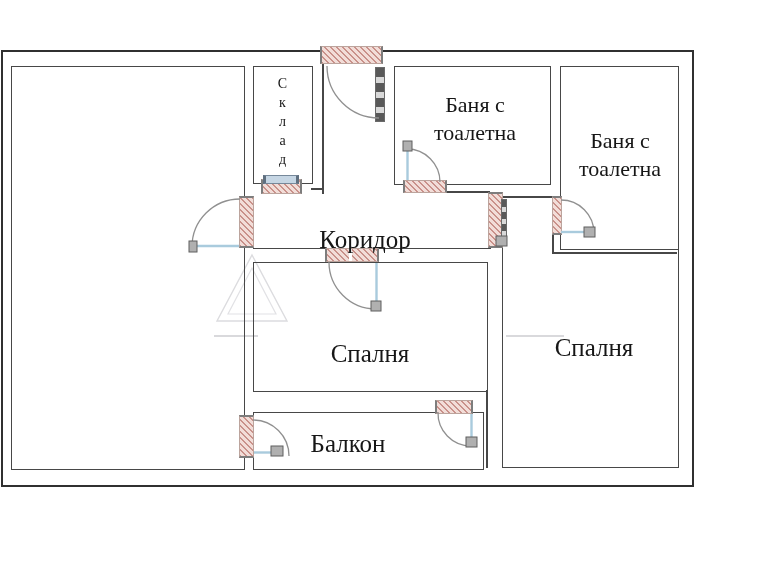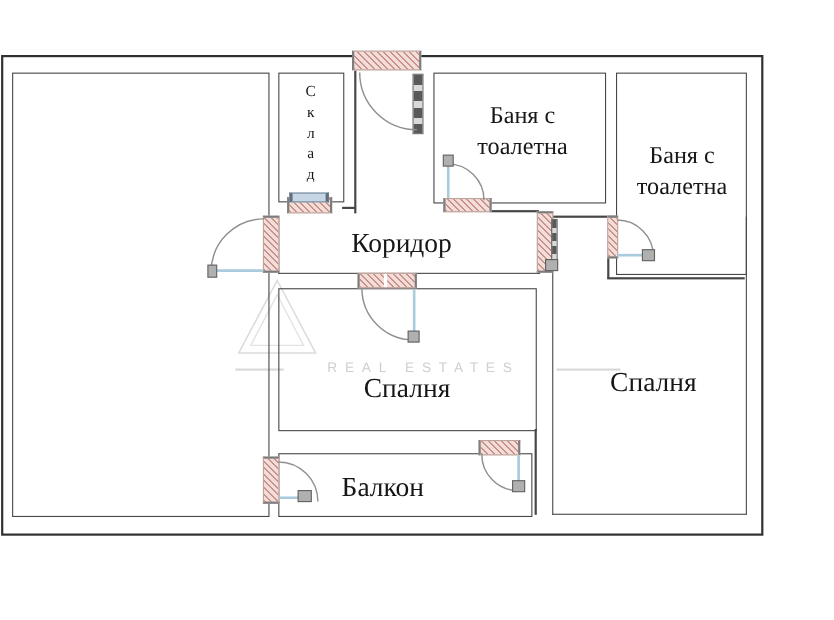--- a/index.html
+++ b/index.html
@@ -39,21 +39,20 @@
 
 <div class="stage">
   <div class="plan">
 
     <svg class="overlay" width="758" height="564">
       <g>
         <path d="M 252 255 L 287 321 L 217 321 Z" fill="none" stroke="#dcdcdf" stroke-width="1.4"></path>
         <path d="M 252 268 L 276 314 L 228 314 Z" fill="none" stroke="#e2e2e5" stroke-width="1.2"></path>
       </g>
     </svg>
-    <div class="wm-tag">REAL ESTATES</div>
     <div class="wm-rule" style="left:214px;top:335px;width:44px;"></div>
     <div class="wm-rule" style="left:506px;top:335px;width:58px;"></div>
 
     <div class="outer"></div>
 
     <div class="room" style="left:11px;top:66px;width:232px;height:402px;"></div>
     <div class="room" style="left:253px;top:66px;width:58px;height:116px;"></div>
     <div class="room" style="left:394px;top:66px;width:155px;height:117px;"></div>
     <div class="room no-top" style="left:253px;top:197px;width:236px;height:51px;"></div>
     <div class="room" style="left:253px;top:262px;width:233px;height:128px;"></div>
@@ -107,21 +106,21 @@
         <rect x="403" y="141" width="9" height="10"></rect>
         <rect x="584" y="227" width="11" height="10"></rect>
         <rect x="371" y="301" width="10" height="10"></rect>
         <rect x="271" y="446" width="12" height="10"></rect>
         <rect x="466" y="437" width="11" height="10"></rect>
         <rect x="496" y="236" width="11" height="10"></rect>
       </g>
     </svg>
 
     <div class="label vert" style="left:272px;top:70px;height:106px;">Склад</div>
-    <div class="label" style="left:305px;top:207px;width:120px;font-family:Liberation Serif, serif;">Коридор</div>
+    <div class="label" style="left:305px;top:225px;width:120px;font-family:Liberation Serif, serif;">Коридор</div>
     <div class="label sm" style="left:410px;top:91px;width:130px;">
       <div>Баня с</div>
       <div>тоалетна</div>
     </div>
     <div class="label sm" style="left:555px;top:127px;width:130px;">
       <div>Баня с</div>
       <div>тоалетна</div>
     </div>
     <div class="label" style="left:320px;top:339px;width:100px;">Спалня</div>
     <div class="label" style="left:544px;top:333px;width:100px;">Спалня</div>

